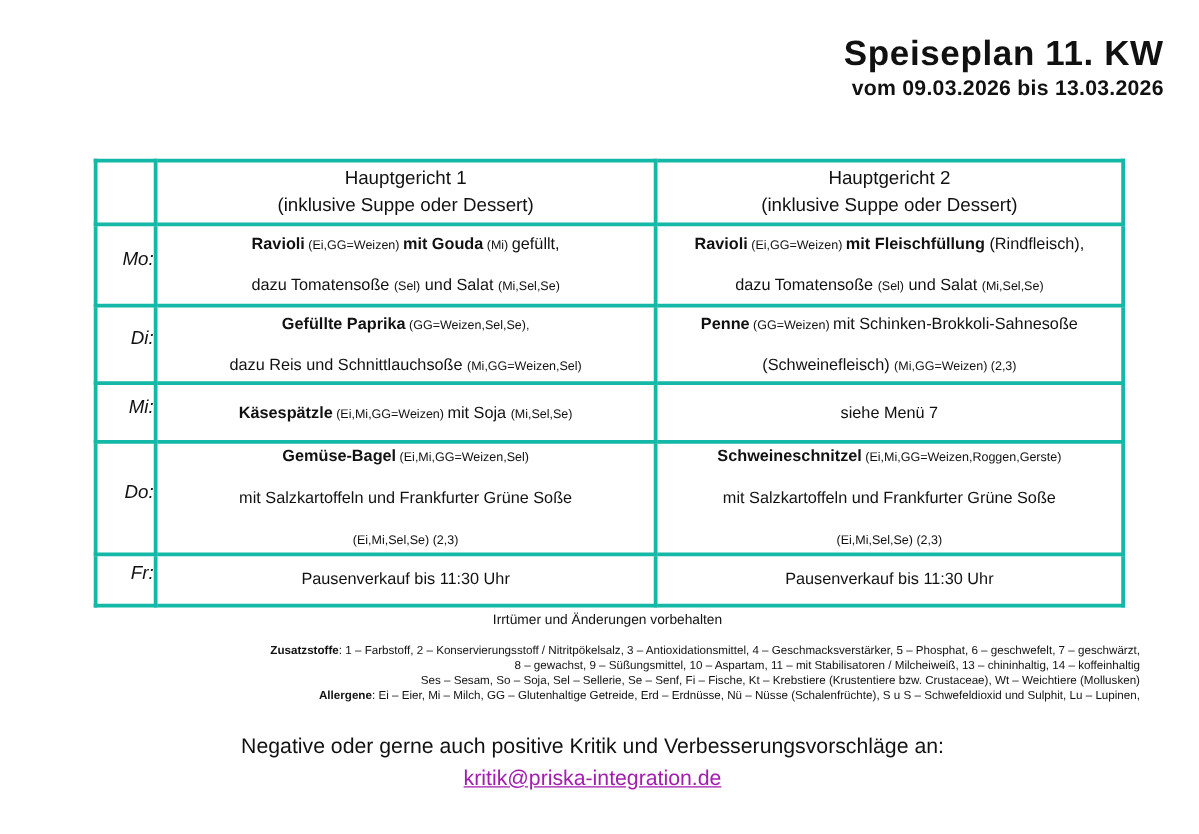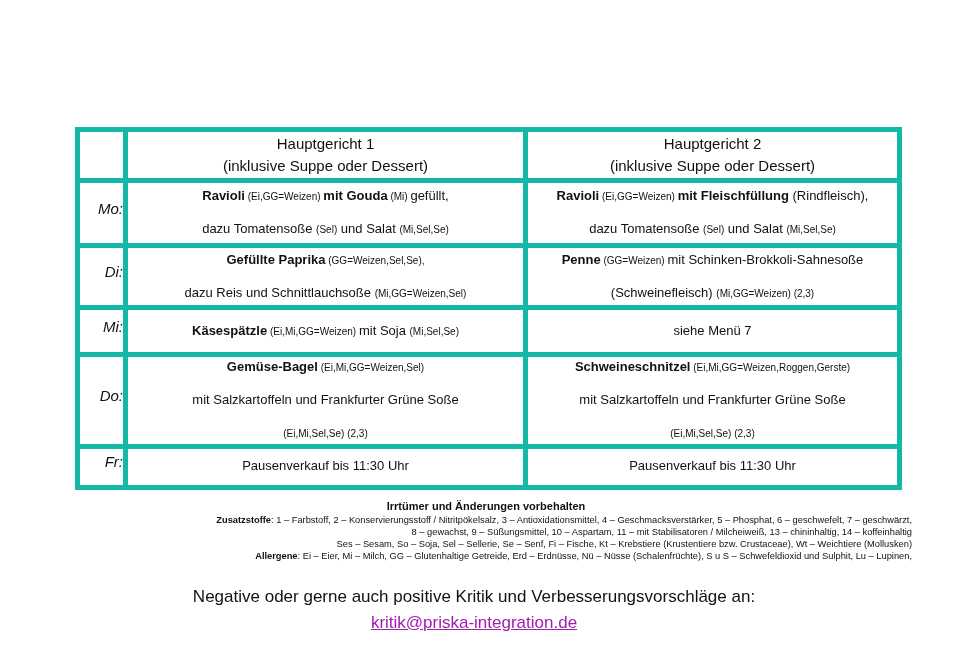--- a/index.html
+++ b/index.html
@@ -22,38 +22,38 @@
   
   table.menu {
     position: absolute; left: 75px; top: 127px;
     width: 822px;
     border-collapse: collapse;
     table-layout: fixed;
   }
   table.menu col.c-day { width: 48px; }
   table.menu col.c-m1  { width: 400px; }
   table.menu col.c-m2  { width: 374px; }
-  table.menu td, table.menu th { border: 5px solid #14b8a6; vertical-align: middle; }
+  table.menu td, table.menu th { border: 3px solid #14b8a6; vertical-align: middle; }
   table.menu thead th { height: 51px; font-size: 15px; font-weight: 400; text-align: center; line-height: 1.45; }
   table.menu tbody tr:nth-child(1) td { height: 65px; }
   table.menu tbody tr:nth-child(2) td { height: 62px; }
   table.menu tbody tr:nth-child(3) td { height: 47px; }
   table.menu tbody tr:nth-child(4) td { height: 70px; }
   table.menu tbody tr:nth-child(5) td { height: 41px; }
   td.day { font-size: 15px; padding: 0 0 10px 7px; text-align: right; vertical-align: middle; font-style: italic; }
   td.menu-cell { text-align: center; padding: 2px 6px; }
   .cell-inner { display: flex; flex-direction: column; justify-content: center; gap: 16px; }
   .line { font-size: 13px; line-height: 1.3; white-space: nowrap; }
   .line .b { font-weight: 700; }
   .line .s { font-size: 10px; }
 
   
   .notice {
-    position: absolute; left: 75px; top: 500px; width: 822px;
-    text-align: center; font-size: 11px; font-weight: 700;
+    position: absolute; left: 75px; top: 490px; width: 822px;
+    text-align: center; font-size: 11px; font-weight: 400;
   }
   .legend {
     position: absolute; left: 60px; top: 514px; width: 852px;
     text-align: right; font-size: 9.3px; line-height: 12.4px; color: #111;
   }
   .legend .b { font-weight: 700; }
 
   
   .feedback {
     position: absolute; left: 63px; top: 586px; width: 822px;
@@ -61,20 +61,24 @@
   }
   .feedback a.email {
     color: #a21caf; text-decoration: underline; cursor: pointer; display: inline-block; margin-top: 3px;
   }
 </style>
 </head>
 <body>
 
 <div class="page">
 
+  <div class="title-block">
+    <h1>Speiseplan 11. KW</h1>
+    <div class="subtitle">vom 09.03.2026 bis 13.03.2026</div>
+  </div>
 
   <table class="menu">
     <colgroup>
         <col class="c-day">
         <col class="c-m1">
         <col class="c-m2">
       </colgroup>
     <thead>
       <tr>
         <th></th>

